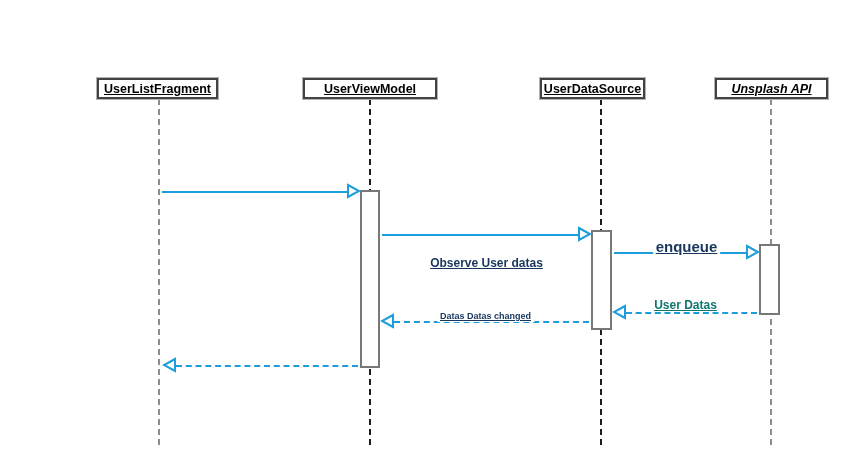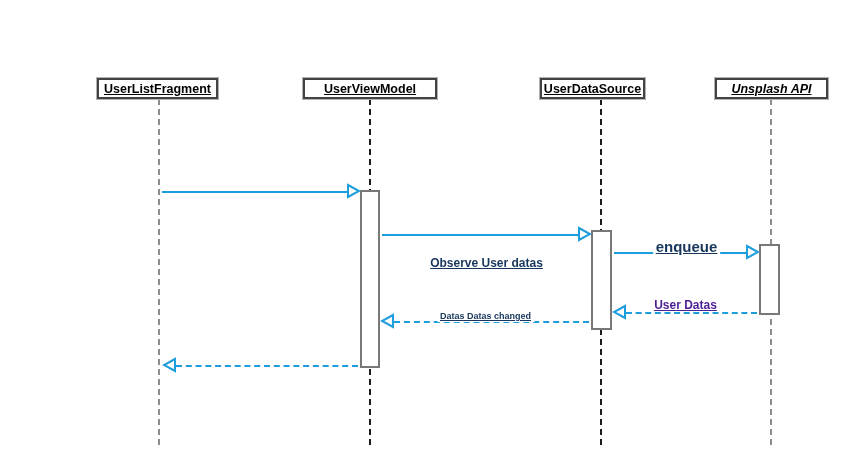--- a/index.html
+++ b/index.html
@@ -57,21 +57,21 @@
     <div class="msg-label" style="left: 486.5px; top: 220px; font-size: 12px; color: rgb(23, 54, 93); margin-top: 36px;">Observe User datas</div>
     <div class="msg-line" style="left: 614px; top: 252px; width: 133px; border-top-color: rgb(30, 157, 220);"></div>
     <div class="arrowhead" style="left: 745px; top: 244px;"><svg width="15" height="16">
         <polygon points="2,2 13,8 2,14" fill="#ffffff" stroke="#1e9ddc" stroke-width="2"></polygon>
       </svg></div>
     <div class="msg-label" style="left: 686.5px; top: 238px; font-size: 15px; color: rgb(23, 54, 93);">enqueue</div>
     <div class="msg-line dashed" style="left: 626px; top: 312px; width: 131px; border-top-color: rgb(30, 157, 220);"></div>
     <div class="arrowhead" style="left: 612px; top: 304px;"><svg width="15" height="16">
         <polygon points="13,2 2,8 13,14" fill="#ffffff" stroke="#1e9ddc" stroke-width="2"></polygon>
       </svg></div>
-    <div class="msg-label" style="left: 685.5px; top: 298px; font-size: 12px; color: #4c1d95;">User Datas</div>
+    <div class="msg-label" style="left: 685.5px; top: 298px; font-size: 12px; color: #0f766e;">User Datas</div>
     <div class="msg-line dashed" style="left: 394px; top: 321px; width: 195px; border-top-color: rgb(30, 157, 220);"></div>
     <div class="arrowhead" style="left: 380px; top: 313px;"><svg width="15" height="16">
         <polygon points="13,2 2,8 13,14" fill="#ffffff" stroke="#1e9ddc" stroke-width="2"></polygon>
       </svg></div>
     <div class="msg-label" style="left: 485.5px; top: 311px; font-size: 9px; color: rgb(23, 54, 93);">Datas Datas changed</div>
     <div class="msg-line dashed" style="left: 176px; top: 365px; width: 182px; border-top-color: rgb(30, 157, 220);"></div>
     <div class="arrowhead" style="left: 162px; top: 357px;"><svg width="15" height="16">
         <polygon points="13,2 2,8 13,14" fill="#ffffff" stroke="#1e9ddc" stroke-width="2"></polygon>
       </svg></div>
     <div class="participant" style="left: 97px; width: 121px; border-color: rgb(67, 67, 67);">

